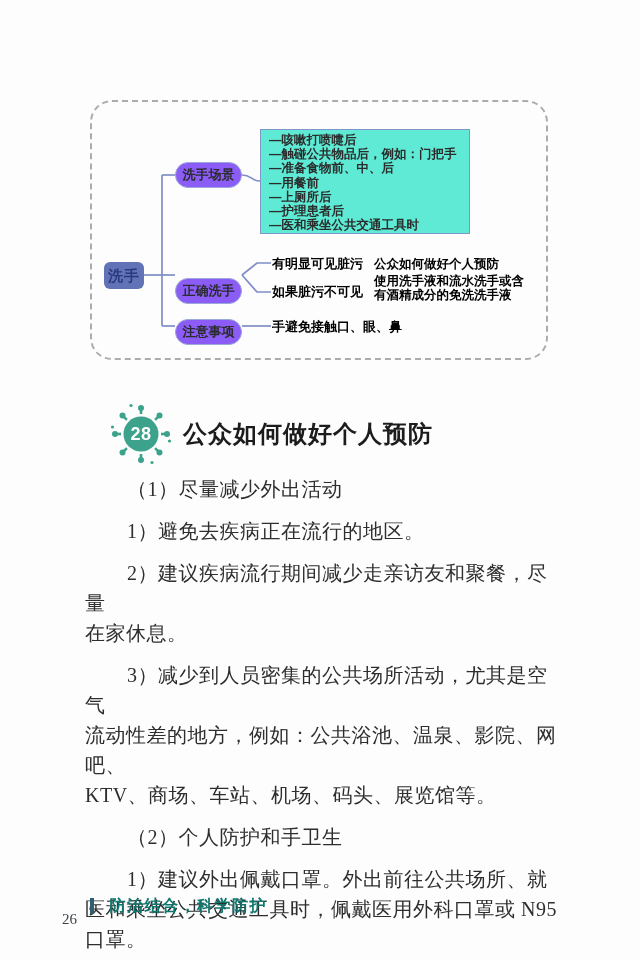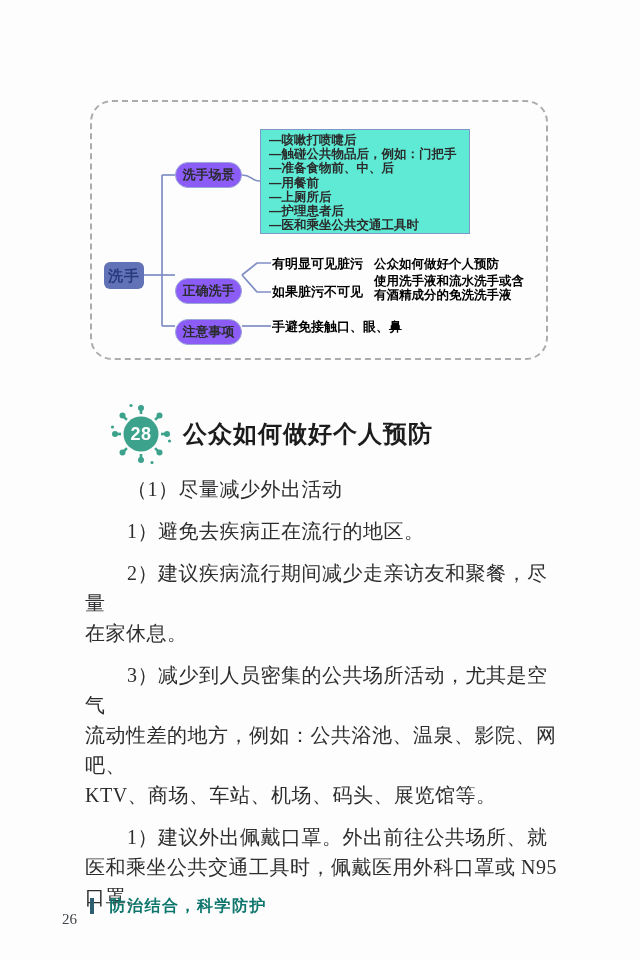--- a/index.html
+++ b/index.html
@@ -168,20 +168,21 @@
   </header>
 
   <article class="body-text">
     <p>（1）尽量减少外出活动</p>
     <p>1）避免去疾病正在流行的地区。</p>
     <p>2）建议疾病流行期间减少走亲访友和聚餐，尽量
 在家休息。</p>
     <p>3）减少到人员密集的公共场所活动，尤其是空气
 流动性差的地方，例如：公共浴池、温泉、影院、网吧、
 KTV、商场、车站、机场、码头、展览馆等。</p>
+    <p>（2）个人防护和手卫生</p>
     <p>1）建议外出佩戴口罩。外出前往公共场所、就
 医和乘坐公共交通工具时，佩戴医用外科口罩或 N95
 口罩。</p>
   </article>
 
   <footer class="page-footer">
     <span class="pagenum">26</span>
     <span class="divider"></span>
     <span class="footer-text">防治结合，科学防护</span>
   </footer>

